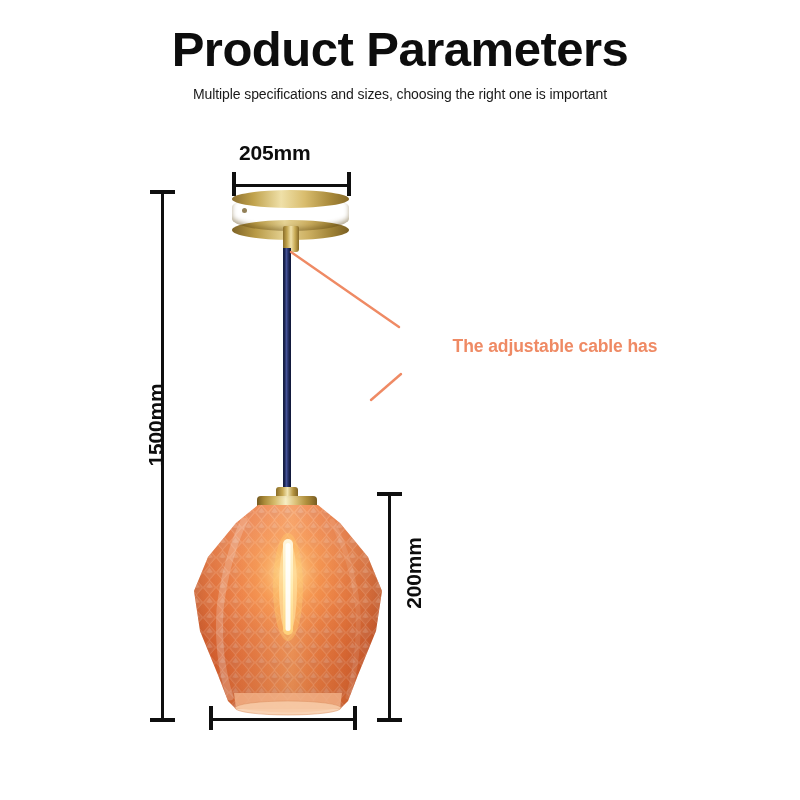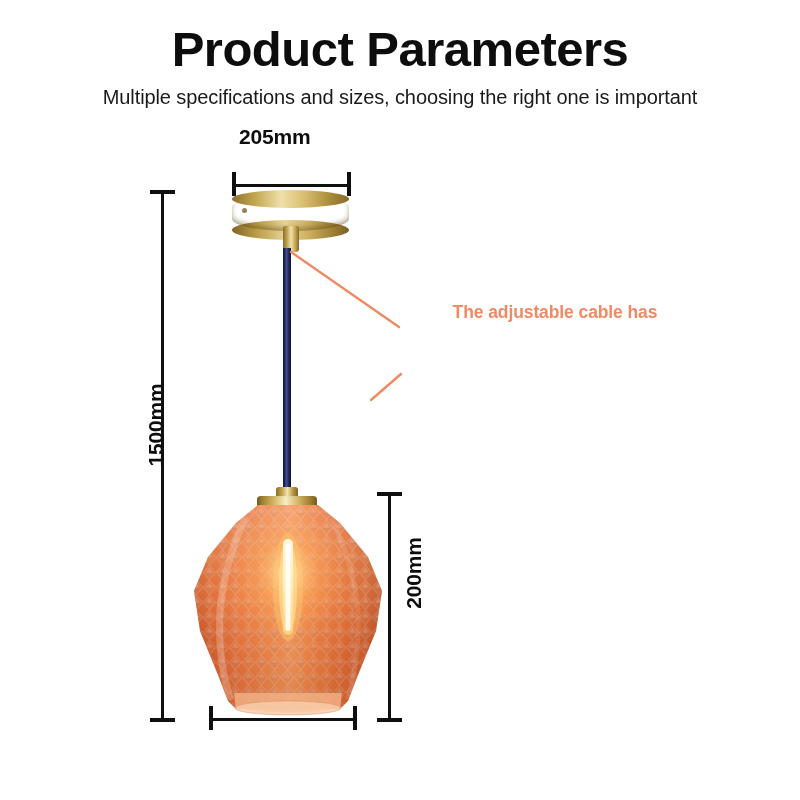--- a/index.html
+++ b/index.html
@@ -37,21 +37,21 @@
     font-family: "Liberation Sans", sans-serif;
     font-size: 49px;
     font-weight: bold;
     letter-spacing: -0.5px;
     color: #0d0d0d;
     line-height: 1.05;
   }
   #page-subtitle {
     margin: 0;
     padding-top: 11px;
-    font-size: 20px;
+    font-size: 14px;
     font-weight: normal;
     color: #1a1a1a;
     letter-spacing: -0.1px;
   }
 
   
   .dim-line-h {
     position: absolute;
     height: 0;
     border-top: 3px solid #0f0f0f;
@@ -203,21 +203,21 @@
   #shade-svg {
     position: absolute;
     left: 0;
     top: 0;
   }
 
   
   #annotation-text {
     position: absolute;
     left: 390px;
-    top: 300px;
+    top: 334px;
     width: 330px;
     text-align: center;
     font-family: "Liberation Sans", sans-serif;
     font-weight: bold;
     font-size: 17.5px;
     line-height: 1.42;
     color: #ef8a64;
     letter-spacing: -0.1px;
     text-shadow:
       -1px -1px 0 #ffffff,  1px -1px 0 #ffffff,
@@ -236,21 +236,21 @@
 <body>
 
 <div id="page">
 
   <div id="header">
     <h1 id="page-title">Product Parameters</h1>
     <p id="page-subtitle">Multiple specifications and sizes, choosing the right one is important</p>
   </div>
 
   <div>
-    <div class="dim-label" style="left:239px; top:125px;">205mm</div>
+    <div class="dim-label" style="left:239px; top:141px;">205mm</div>
     <div class="dim-line-h" style="left:232px; top:184px; width:117px;"></div>
     <div class="dim-tick-v" style="left:232px; top:172px; height:24px;"></div>
     <div class="dim-tick-v" style="left:347px; top:172px; height:24px;"></div>
   </div>
 
   <div>
     <div class="dim-label vertical" style="left:106px; top:413px; width:100px; text-align:center; transform:rotate(-90deg);">1500mm</div>
     <div class="dim-line-v" style="left:161px; top:190px; height:531px;"></div>
     <div class="dim-tick-h" style="left:150px; top:190px; width:25px;"></div>
     <div class="dim-tick-h" style="left:150px; top:718px; width:25px;"></div>

